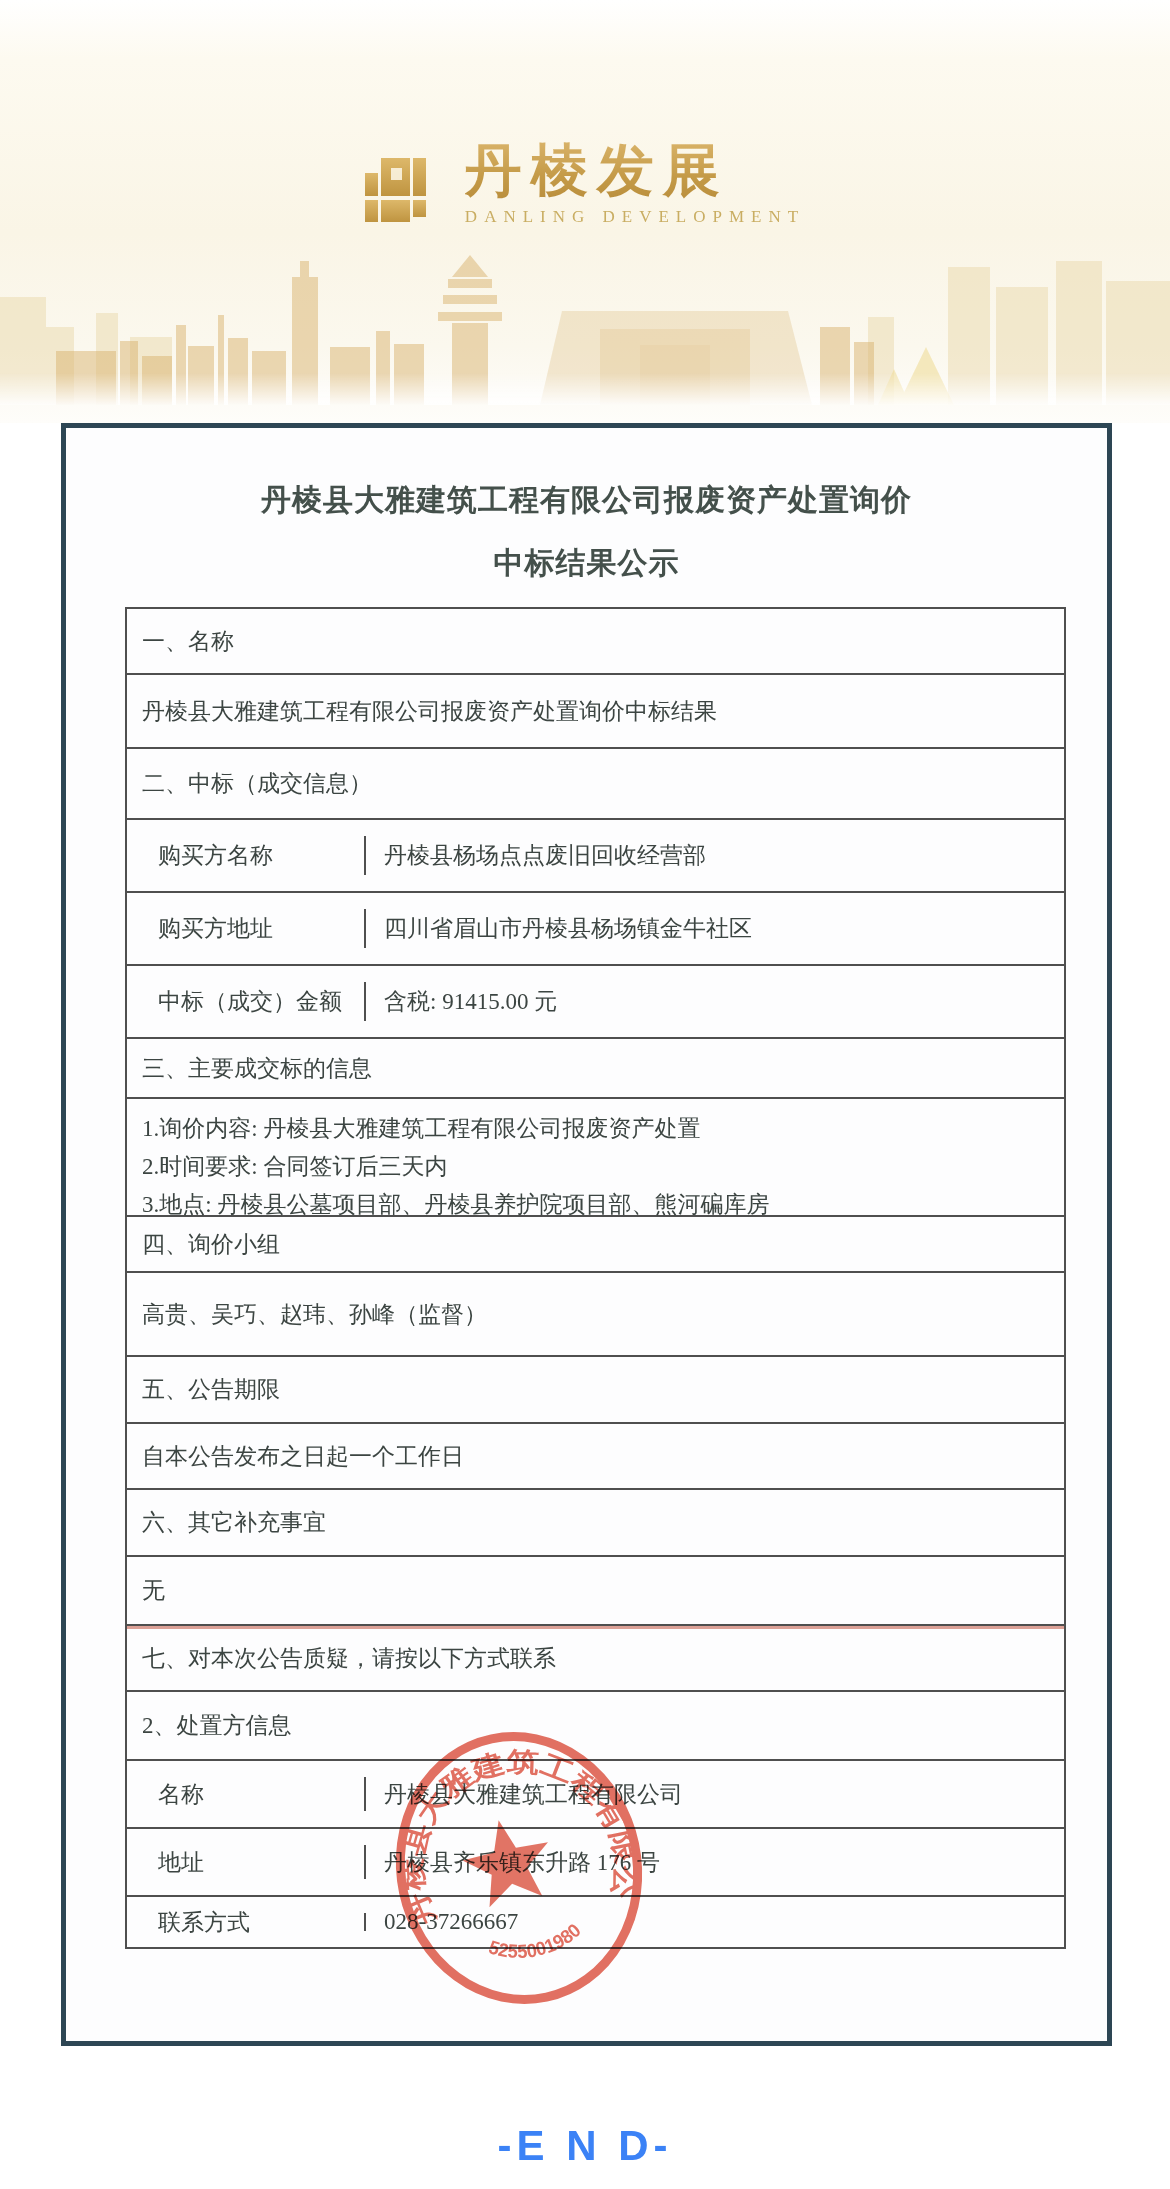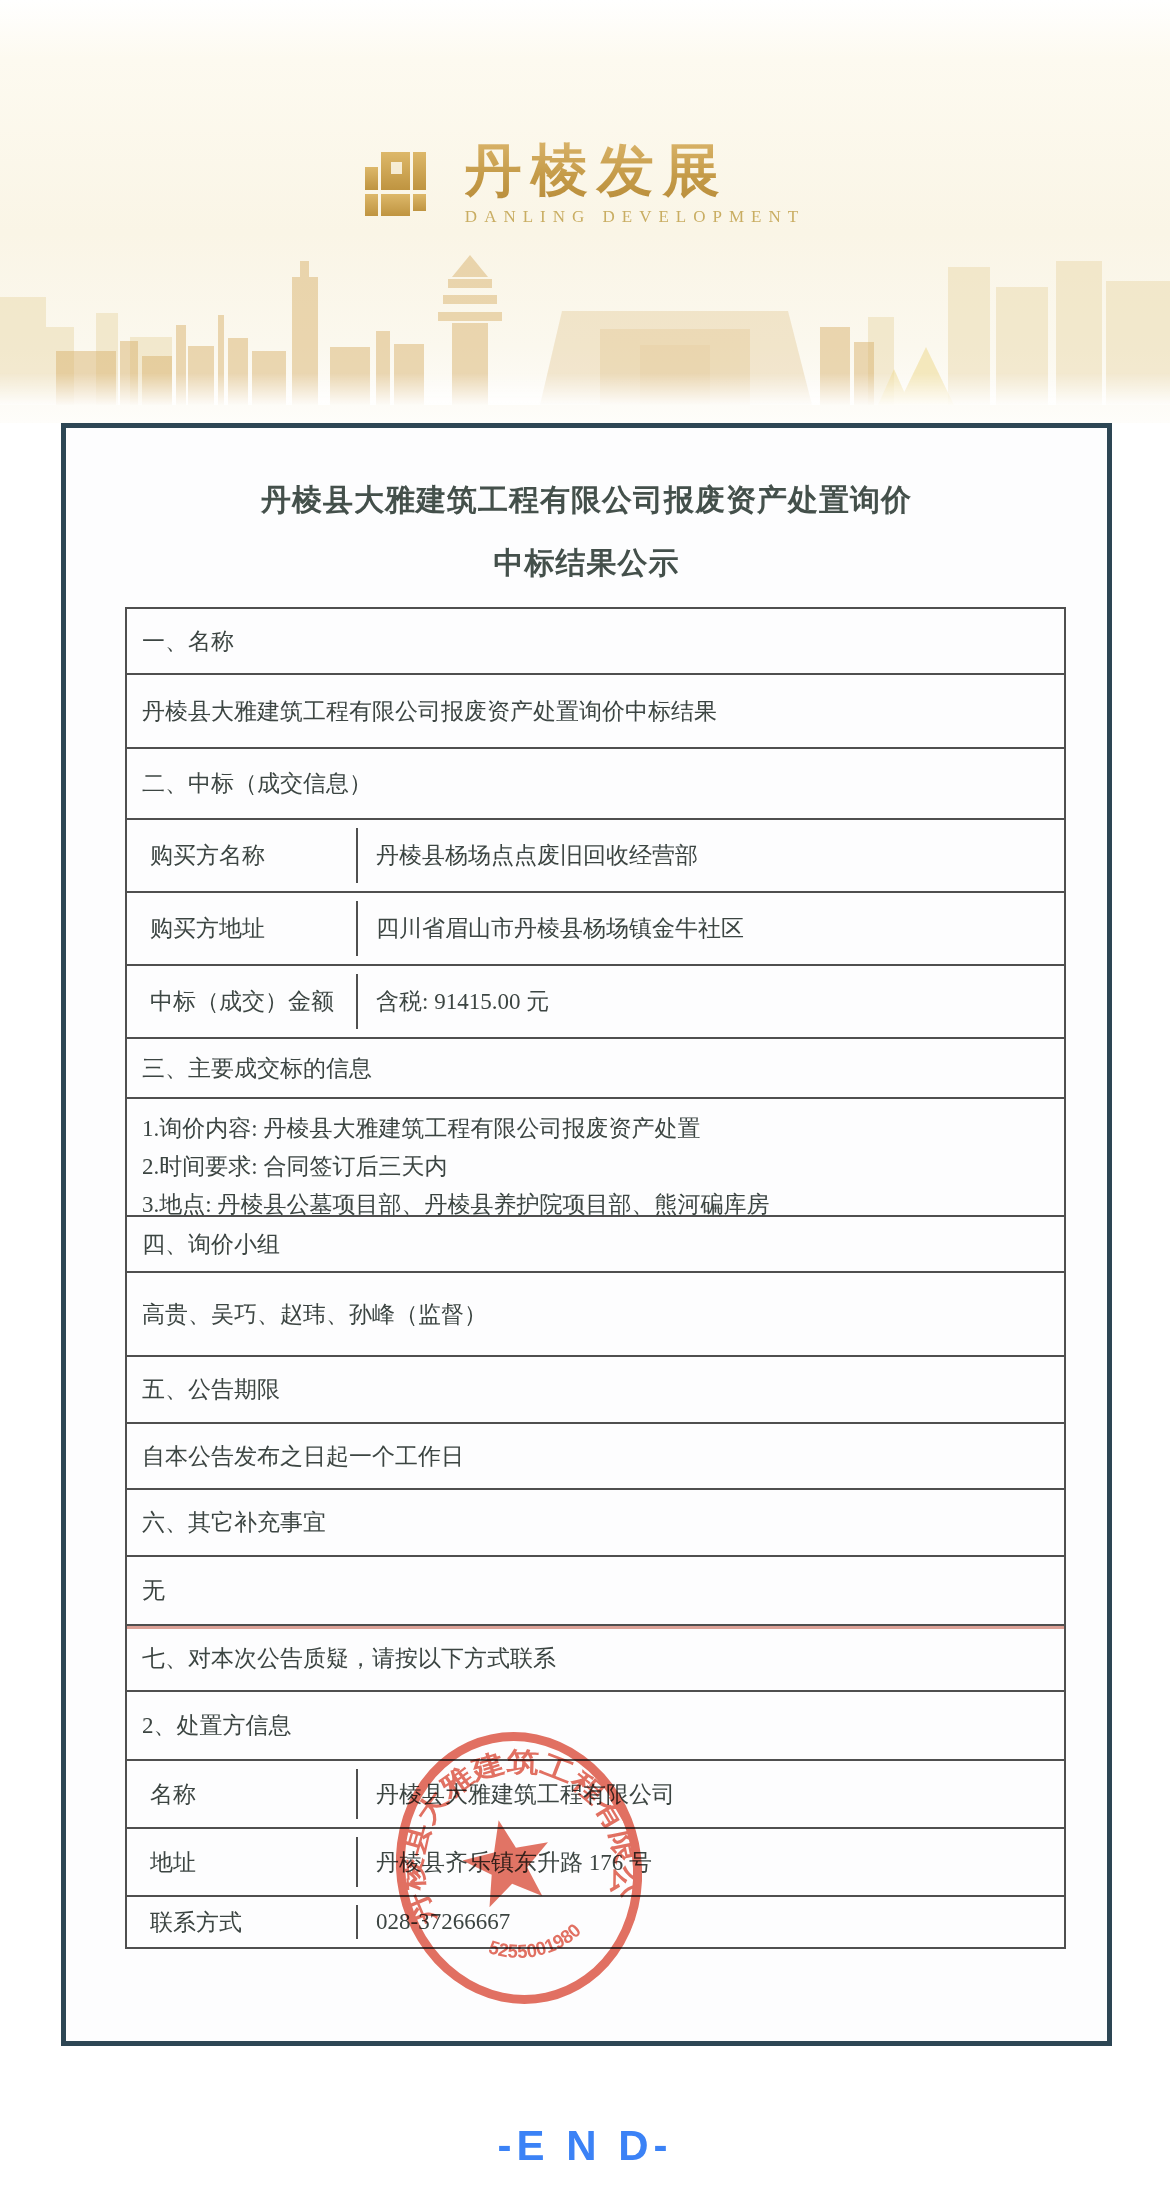--- a/index.html
+++ b/index.html
@@ -9,21 +9,21 @@
     font-family:"Liberation Serif","DejaVu Serif",serif;
   }
 
   
   .header-band {
     position:absolute; top:0; left:0; width:100%; height:423px;
     background:linear-gradient(180deg,#ffffff 0%,#fdfaf0 14%,#faf5e6 55%,#fbf8ee 82%,#fefdfa 100%);
   }
   .logo-row {
     position:absolute; top:140px; left:0; width:100%;
-    display:flex; justify-content:center; align-items:flex-start; gap:34px;
+    display:flex; justify-content:center; align-items:center; gap:34px;
   }
   .logo-mark { width:66px; height:64px; margin-top:12px; }
   .brand-cn {
     font-size:57px; line-height:62px; font-weight:600; letter-spacing:9px;
     background:linear-gradient(180deg,#d9b369 0%,#c49a47 60%,#b98e3c 100%);
     -webkit-background-clip:text; background-clip:text; color:transparent;
     white-space:nowrap;
   }
   .brand-en {
     margin-top:5px; text-align:center; font-size:17px; letter-spacing:7px;
@@ -48,21 +48,21 @@
     position:absolute; top:179px; left:59px; width:941px;
     box-sizing:border-box; border:2px solid #4f4f4f;
     font-size:23px; color:#3c4542;
   }
   .row {
     display:flex; align-items:center; box-sizing:border-box;
     border-bottom:2px solid #4f4f4f; background:transparent;
   }
   .row:last-child { border-bottom:none; }
   .row.section, .row.value { padding-left:15px; }
-  .row.pair { align-items:stretch; padding:8px; }
+  .row.pair { align-items:stretch; padding:16px; }
   .cell-label {
     width:223px; box-sizing:border-box; border-right:2px solid #4f4f4f;
     display:flex; align-items:center; padding-left:15px; flex-shrink:0;
   }
   .cell-value { flex:1; display:flex; align-items:center; padding-left:18px; }
   .row.multi {
     flex-direction:column; align-items:flex-start; justify-content:flex-start;
     padding:11px 15px 0 15px; line-height:38px;
   }
   .red-underline { box-shadow:0 3px 0 rgba(193,86,66,0.55); position:relative; z-index:1; }

